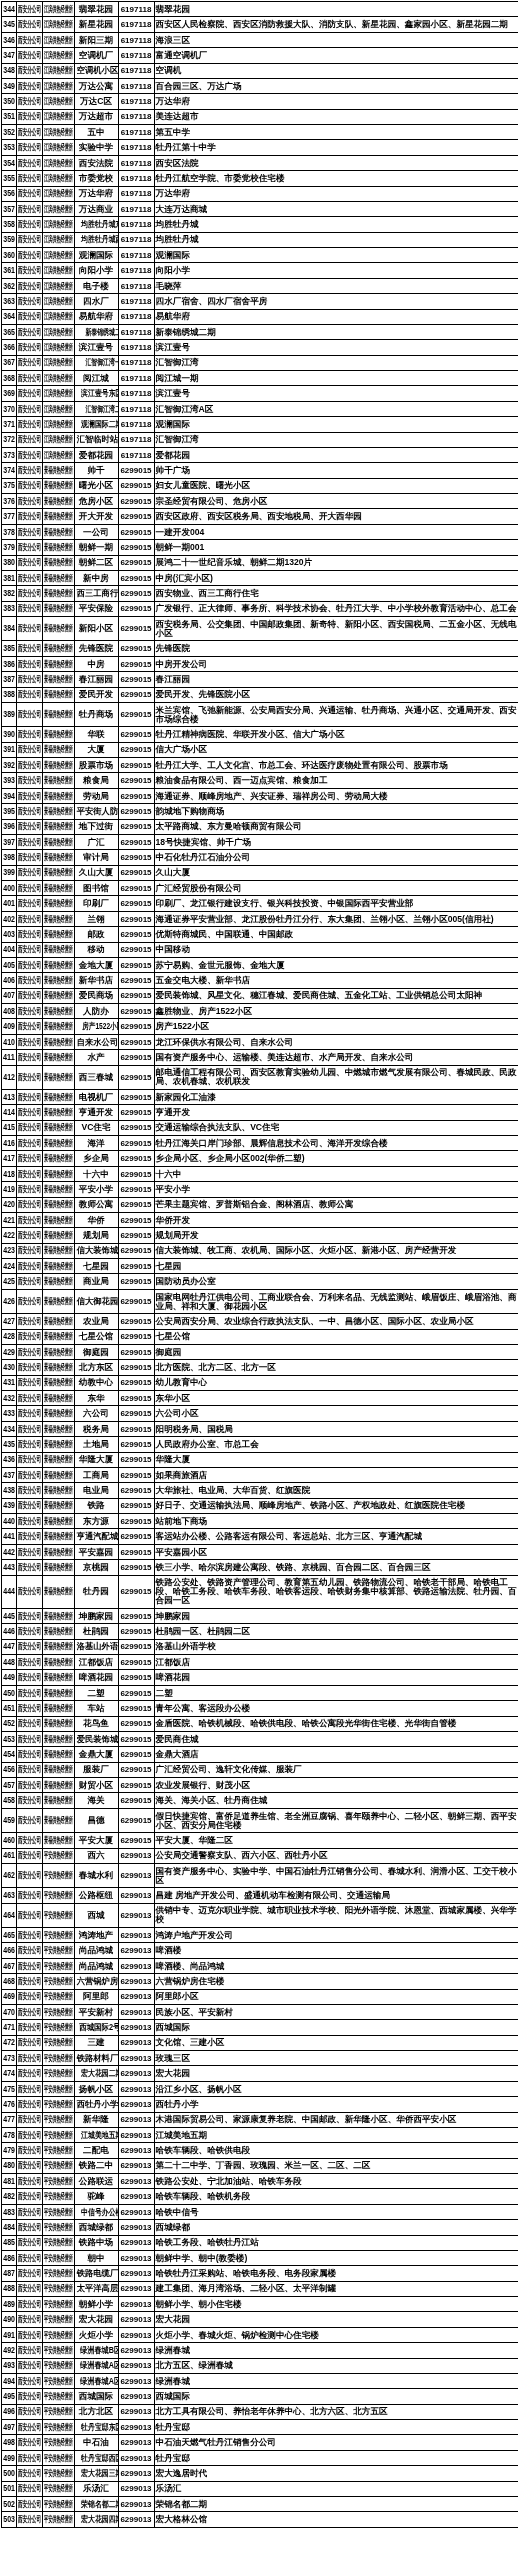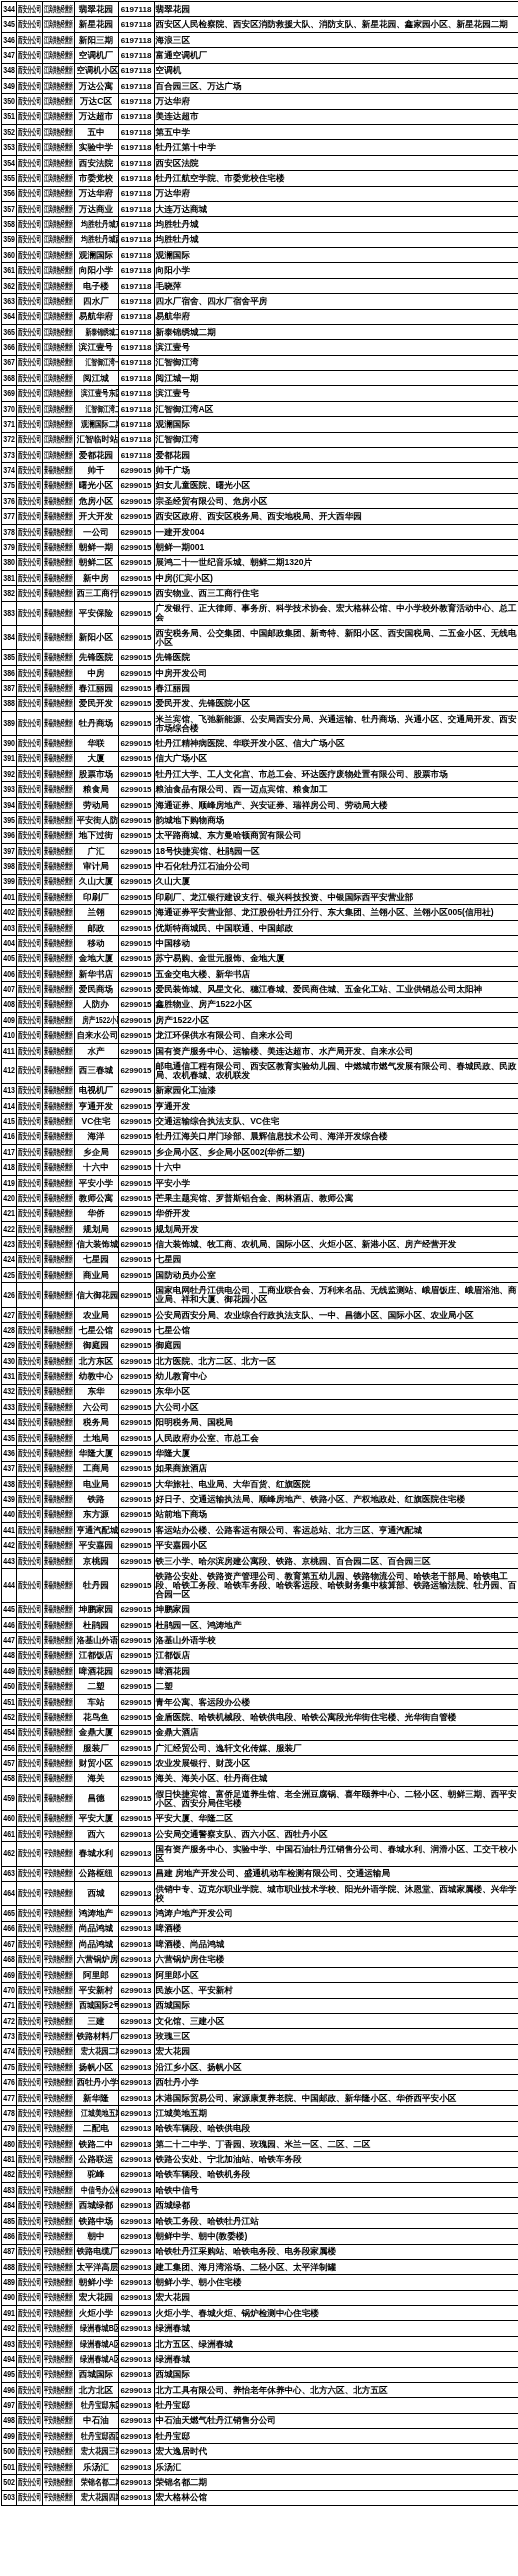--- a/index.html
+++ b/index.html
@@ -358,21 +358,21 @@
           <td class="c-station fit"><span class="fitspan" style="transform: scaleX(0.963);">西三工商行</span></td>
           <td class="c-phone fit"><span class="fitspan">6299015</span></td>
           <td class="c-desc">西安物业、西三工商行住宅</td>
         </tr>
         <tr>
           <td class="c-num fit"><span class="fitspan" style="transform: scaleX(0.815);">383</span></td>
           <td class="c-branch fit"><span class="fitspan" style="transform: scaleX(0.537);">西安分公司</span></td>
           <td class="c-office fit"><span class="fitspan" style="transform: scaleX(0.482);">景福供热经营所</span></td>
           <td class="c-station fit"><span class="fitspan">平安保险</span></td>
           <td class="c-phone fit"><span class="fitspan">6299015</span></td>
-          <td class="c-desc">广发银行、正大律师、事务所、科学技术协会、宏大格林公馆、中小学校外教育活动中心、总工会</td>
+          <td class="c-desc">广发银行、正大律师、事务所、科学技术协会、牡丹江大学、中小学校外教育活动中心、总工会</td>
         </tr>
         <tr>
           <td class="c-num fit"><span class="fitspan" style="transform: scaleX(0.815);">384</span></td>
           <td class="c-branch fit"><span class="fitspan" style="transform: scaleX(0.537);">西安分公司</span></td>
           <td class="c-office fit"><span class="fitspan" style="transform: scaleX(0.482);">景福供热经营所</span></td>
           <td class="c-station fit"><span class="fitspan">新阳小区</span></td>
           <td class="c-phone fit"><span class="fitspan">6299015</span></td>
           <td class="c-desc">西安税务局、公交集团、中国邮政集团、新奇特、新阳小区、西安国税局、二五金小区、无线电小区</td>
         </tr>
         <tr>
@@ -470,39 +470,47 @@
           <td class="c-station fit"><span class="fitspan">地下过街</span></td>
           <td class="c-phone fit"><span class="fitspan">6299015</span></td>
           <td class="c-desc">太平路商城、东方曼哈顿商贸有限公司</td>
         </tr>
         <tr>
           <td class="c-num fit"><span class="fitspan" style="transform: scaleX(0.815);">397</span></td>
           <td class="c-branch fit"><span class="fitspan" style="transform: scaleX(0.537);">西安分公司</span></td>
           <td class="c-office fit"><span class="fitspan" style="transform: scaleX(0.482);">景福供热经营所</span></td>
           <td class="c-station fit"><span class="fitspan">广汇</span></td>
           <td class="c-phone fit"><span class="fitspan">6299015</span></td>
-          <td class="c-desc">18号快捷宾馆、杜鹃园一区</td>
+          <td class="c-desc">18号快捷宾馆、帅千广场</td>
         </tr>
         <tr>
           <td class="c-num fit"><span class="fitspan" style="transform: scaleX(0.815);">398</span></td>
           <td class="c-branch fit"><span class="fitspan" style="transform: scaleX(0.537);">西安分公司</span></td>
           <td class="c-office fit"><span class="fitspan" style="transform: scaleX(0.482);">景福供热经营所</span></td>
           <td class="c-station fit"><span class="fitspan">审计局</span></td>
           <td class="c-phone fit"><span class="fitspan">6299015</span></td>
           <td class="c-desc">中石化牡丹江石油分公司</td>
         </tr>
         <tr>
           <td class="c-num fit"><span class="fitspan" style="transform: scaleX(0.815);">399</span></td>
           <td class="c-branch fit"><span class="fitspan" style="transform: scaleX(0.537);">西安分公司</span></td>
           <td class="c-office fit"><span class="fitspan" style="transform: scaleX(0.482);">景福供热经营所</span></td>
           <td class="c-station fit"><span class="fitspan">久山大厦</span></td>
           <td class="c-phone fit"><span class="fitspan">6299015</span></td>
           <td class="c-desc">久山大厦</td>
         </tr>
         <tr>
+          <td class="c-num fit"><span class="fitspan" style="transform: scaleX(0.815);">400</span></td>
+          <td class="c-branch fit"><span class="fitspan" style="transform: scaleX(0.537);">西安分公司</span></td>
+          <td class="c-office fit"><span class="fitspan" style="transform: scaleX(0.482);">景福供热经营所</span></td>
+          <td class="c-station fit"><span class="fitspan">图书馆</span></td>
+          <td class="c-phone fit"><span class="fitspan">6299015</span></td>
+          <td class="c-desc">广汇经贸股份有限公司</td>
+        </tr>
+        <tr>
           <td class="c-num fit"><span class="fitspan" style="transform: scaleX(0.815);">401</span></td>
           <td class="c-branch fit"><span class="fitspan" style="transform: scaleX(0.537);">西安分公司</span></td>
           <td class="c-office fit"><span class="fitspan" style="transform: scaleX(0.482);">景福供热经营所</span></td>
           <td class="c-station fit"><span class="fitspan">印刷厂</span></td>
           <td class="c-phone fit"><span class="fitspan">6299015</span></td>
           <td class="c-desc">印刷厂、龙江银行建设支行、银兴科技投资、中银国际西平安营业部</td>
         </tr>
         <tr>
           <td class="c-num fit"><span class="fitspan" style="transform: scaleX(0.815);">402</span></td>
           <td class="c-branch fit"><span class="fitspan" style="transform: scaleX(0.537);">西安分公司</span></td>
@@ -854,21 +862,21 @@
           <td class="c-station fit"><span class="fitspan">坤鹏家园</span></td>
           <td class="c-phone fit"><span class="fitspan">6299015</span></td>
           <td class="c-desc">坤鹏家园</td>
         </tr>
         <tr>
           <td class="c-num fit"><span class="fitspan" style="transform: scaleX(0.815);">446</span></td>
           <td class="c-branch fit"><span class="fitspan" style="transform: scaleX(0.537);">西安分公司</span></td>
           <td class="c-office fit"><span class="fitspan" style="transform: scaleX(0.482);">景福供热经营所</span></td>
           <td class="c-station fit"><span class="fitspan">杜鹃园</span></td>
           <td class="c-phone fit"><span class="fitspan">6299015</span></td>
-          <td class="c-desc">杜鹃园一区、鸿涛地产</td>
+          <td class="c-desc">杜鹃园一区、杜鹃园二区</td>
         </tr>
         <tr>
           <td class="c-num fit"><span class="fitspan" style="transform: scaleX(0.815);">447</span></td>
           <td class="c-branch fit"><span class="fitspan" style="transform: scaleX(0.537);">西安分公司</span></td>
           <td class="c-office fit"><span class="fitspan" style="transform: scaleX(0.482);">景福供热经营所</span></td>
           <td class="c-station fit"><span class="fitspan" style="transform: scaleX(0.963);">洛基山外语</span></td>
           <td class="c-phone fit"><span class="fitspan">6299015</span></td>
           <td class="c-desc">洛基山外语学校</td>
         </tr>
         <tr>
@@ -903,20 +911,28 @@
           <td class="c-phone fit"><span class="fitspan">6299015</span></td>
           <td class="c-desc">青年公寓、客运段办公楼</td>
         </tr>
         <tr>
           <td class="c-num fit"><span class="fitspan" style="transform: scaleX(0.815);">452</span></td>
           <td class="c-branch fit"><span class="fitspan" style="transform: scaleX(0.537);">西安分公司</span></td>
           <td class="c-office fit"><span class="fitspan" style="transform: scaleX(0.482);">景福供热经营所</span></td>
           <td class="c-station fit"><span class="fitspan">花鸟鱼</span></td>
           <td class="c-phone fit"><span class="fitspan">6299015</span></td>
           <td class="c-desc">金盾医院、哈铁机械段、哈铁供电段、哈铁公寓段光华街住宅楼、光华街自管楼</td>
+        </tr>
+        <tr>
+          <td class="c-num fit"><span class="fitspan" style="transform: scaleX(0.815);">453</span></td>
+          <td class="c-branch fit"><span class="fitspan" style="transform: scaleX(0.537);">西安分公司</span></td>
+          <td class="c-office fit"><span class="fitspan" style="transform: scaleX(0.482);">景福供热经营所</span></td>
+          <td class="c-station fit"><span class="fitspan" style="transform: scaleX(0.963);">爱民装饰城</span></td>
+          <td class="c-phone fit"><span class="fitspan">6299015</span></td>
+          <td class="c-desc">爱民商住城</td>
         </tr>
         <tr>
           <td class="c-num fit"><span class="fitspan" style="transform: scaleX(0.815);">454</span></td>
           <td class="c-branch fit"><span class="fitspan" style="transform: scaleX(0.537);">西安分公司</span></td>
           <td class="c-office fit"><span class="fitspan" style="transform: scaleX(0.482);">景福供热经营所</span></td>
           <td class="c-station fit"><span class="fitspan">金鼎大厦</span></td>
           <td class="c-phone fit"><span class="fitspan">6299015</span></td>
           <td class="c-desc">金鼎大酒店</td>
         </tr>
         <tr>

